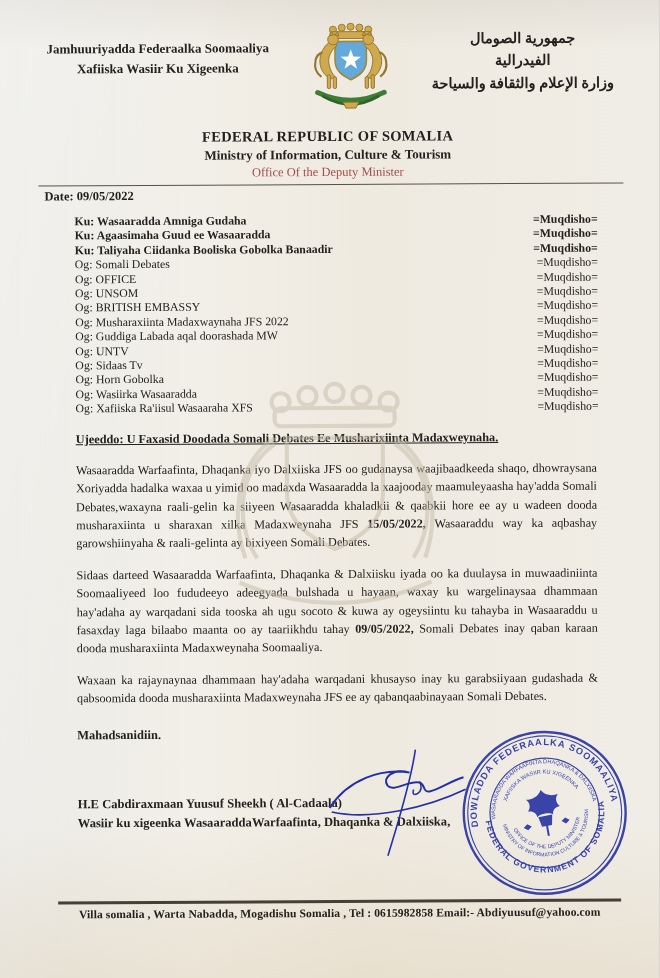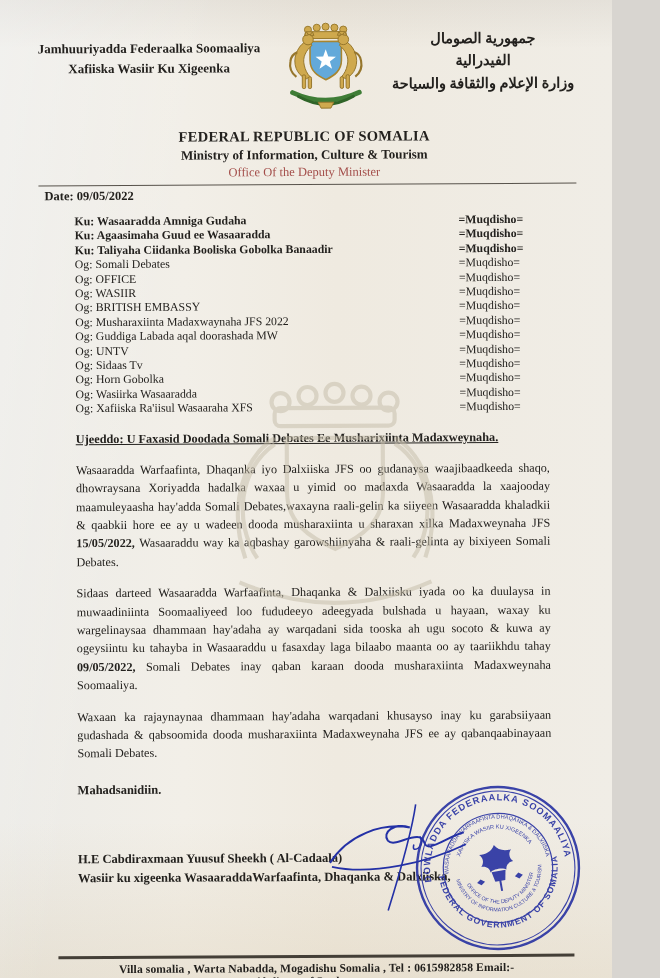--- a/index.html
+++ b/index.html
@@ -1,20 +1,20 @@
 <!DOCTYPE html>
 <html><head>
 <meta charset="utf-8">
 <style>
   html,body{margin:0;padding:0;}
   body{
     width:660px;height:978px;overflow:hidden;background:#d8d5d0;
     font-family:"Liberation Serif", serif;color:#23211e;
   }
-  .photo{position:relative;width:612px;height:978px;}
+  .photo{position:relative;width:659px;height:978px;}
   .paper{
     position:absolute;inset:0;
     background:
       linear-gradient(100deg, rgba(255,255,255,.30), rgba(255,255,255,0) 28%),
       linear-gradient(to bottom, rgba(130,120,110,.10), rgba(0,0,0,0) 5%, rgba(0,0,0,0) 84%, rgba(214,196,162,.28)),
       linear-gradient(90deg, #ecebe7 0%, #f2efe8 30%, #efeae0 55%, #f0ede6 100%);
   }
   .content{position:absolute;inset:0;transform:rotate(-0.3deg);}
   .watermark{position:absolute;left:150px;top:372px;width:370px;height:300px;opacity:.5;pointer-events:none;}
 
@@ -28,21 +28,21 @@
   .t1{font-weight:bold;font-size:14.5px;letter-spacing:.3px;}
   .t2{font-weight:bold;font-size:13px;margin-top:2px;}
   .t3{font-size:12.5px;margin-top:2px;color:#a34d49;}
 
   .rule{margin:4px 34px 0 40px;border-top:1.6px solid #57524b;}
   .refrow{display:flex;justify-content:space-between;margin:3px 42px 0 46px;font-weight:bold;font-size:12.5px;}
 
   
   .recips{margin:10px 60px 0 76px;font-size:11.8px;line-height:14.4px;}
   .rrow{display:flex;justify-content:space-between;}
-  .rrow .muq{width:92px;text-align:left;margin-left:22px;}
+  .rrow .muq{width:92px;text-align:right;margin-left:22px;}
   .rrow.bold{font-weight:bold;}
 
   .subject{margin:16px 62px 0 76px;font-weight:bold;font-size:12.3px;text-decoration:underline;}
 
   .bodytxt{margin:14px 62px 0 76px;font-size:12.2px;line-height:18.4px;text-align:justify;}
   .bodytxt p{margin:0 0 13px 0;}
   .b{font-weight:bold;margin-top:28px;}
 
   .closing{margin:20px 62px 0 76px;font-weight:bold;font-size:12.5px;}
 
@@ -153,21 +153,21 @@
           </div>
         <div class="rrow">
             <span>Og: Somali Debates</span>
             <span class="muq">=Muqdisho=</span>
           </div>
         <div class="rrow">
             <span>Og: OFFICE</span>
             <span class="muq">=Muqdisho=</span>
           </div>
         <div class="rrow">
-            <span>Og: WASIIR</span>
+            <span>Og: UNSOM</span>
             <span class="muq">=Muqdisho=</span>
           </div>
         <div class="rrow">
             <span>Og: BRITISH EMBASSY</span>
             <span class="muq">=Muqdisho=</span>
           </div>
         <div class="rrow">
             <span>Og: Musharaxiinta Madaxwaynaha JFS 2022</span>
             <span class="muq">=Muqdisho=</span>
           </div>

